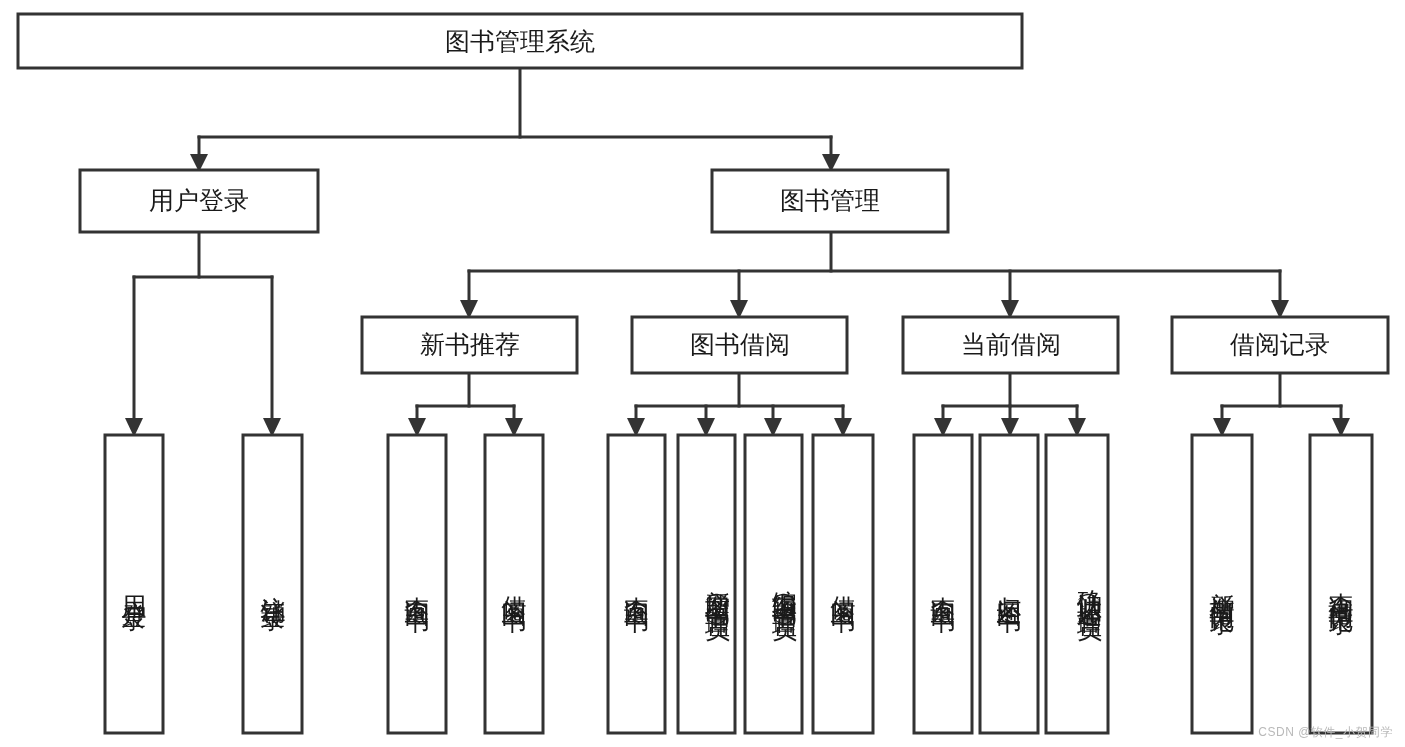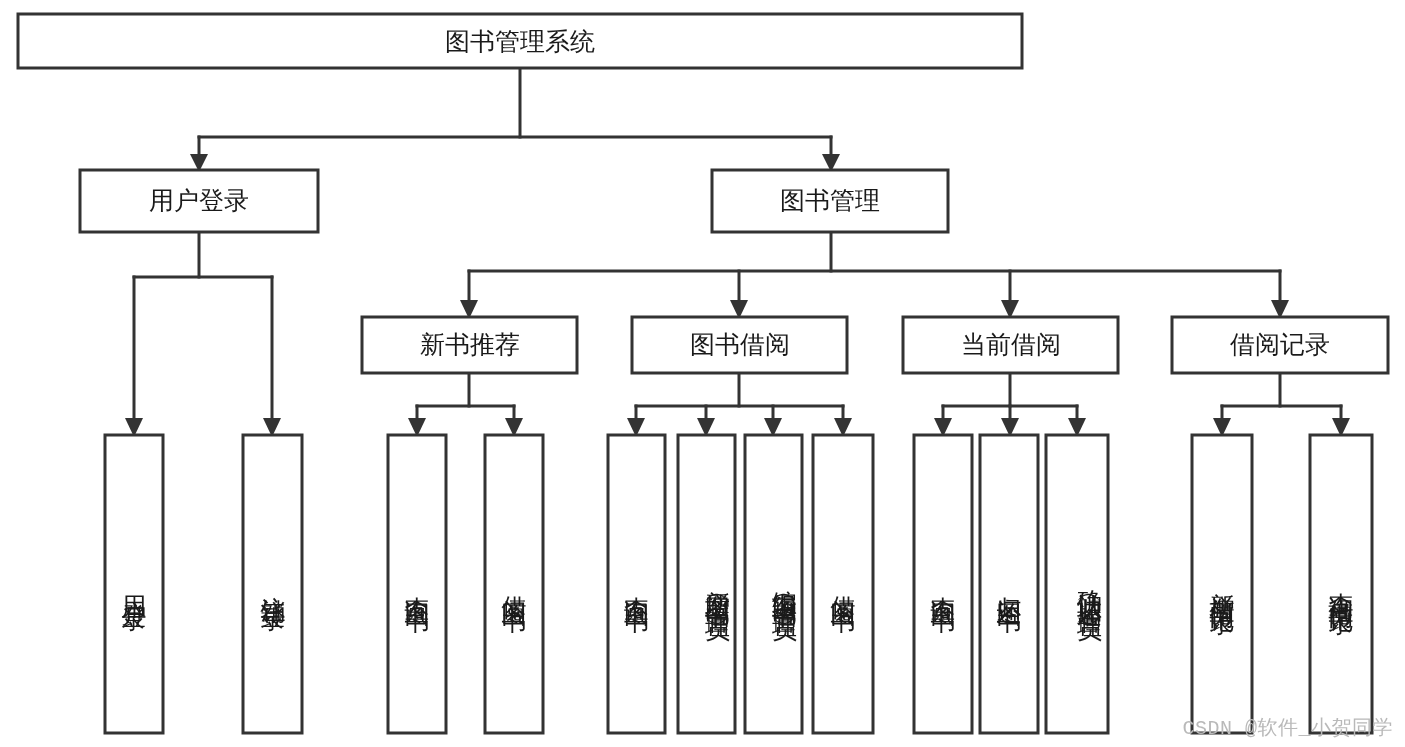--- a/index.html
+++ b/index.html
@@ -54,22 +54,22 @@
     text-orientation: upright;
     letter-spacing: 4px;
     line-height: 1;
     white-space: nowrap;
     pointer-events: none;
   }
   .watermark {
     position: absolute;
     right: 12px;
     bottom: 6px;
-    font-family: Liberation Mono, monospace;
-    font-size: 20px;
+    font-family: Liberation Sans, sans-serif;
+    font-size: 12px;
     color: #b9b9b9;
     white-space: nowrap;
     letter-spacing: 0.5px;
   }
 </style>
 </head>
 <body>
 
 <div id="canvas">
 

